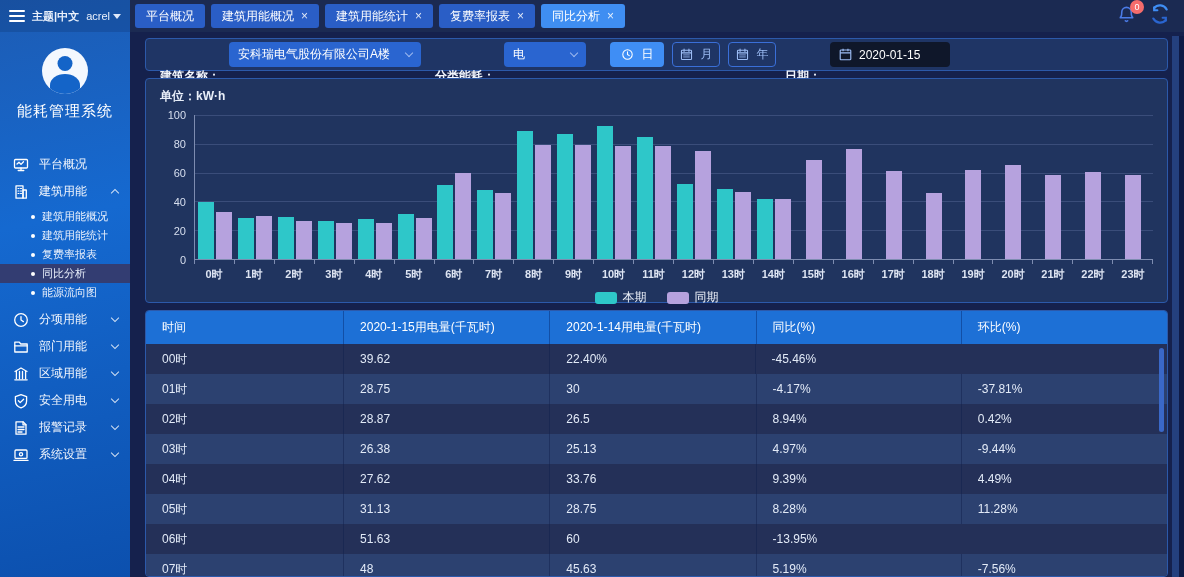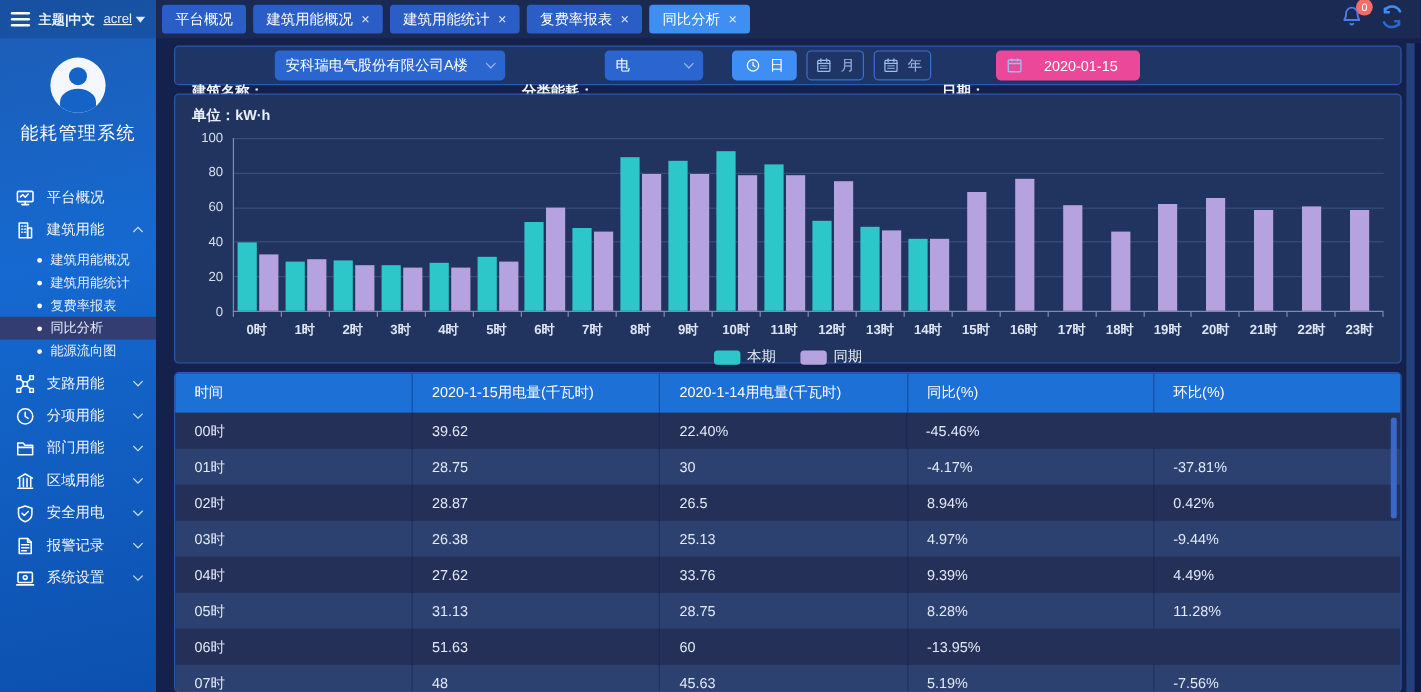--- a/index.html
+++ b/index.html
@@ -14,21 +14,21 @@
   .sidebar {
     position:absolute; left:0; top:0; width:130px; height:577px;
     background:linear-gradient(168deg,#1d5cb4 0%,#1569d0 38%,#0c50ae 100%);
     z-index:5;
   }
   .side-top { height:32px; display:flex; align-items:center; padding:0 9px; gap:7px;
     background:rgba(8,25,70,.18); font-size:11px; white-space:nowrap; }
   .hamburger { width:18px; display:flex; flex-direction:column; gap:3px; cursor:pointer; }
   .hamburger i { display:block; height:2px; background:#fff; border-radius:1px; }
   .side-top .theme { color:#eaf1fc; font-weight:bold; }
-  .side-top .user { color:#eaf1fc; display:flex; align-items:center; gap:3px;text-decoration:underline; }
+  .side-top .user { color:#eaf1fc; display:flex; align-items:center; gap:3px; }
   .caret-down { width:0; height:0; border-left:4px solid transparent; border-right:4px solid transparent; border-top:5px solid #dfe9fa; display:inline-block; }
   .avatar { width:46px; height:46px; border-radius:50%; background:#f4f8fe; margin:16px auto 8px; position:relative; overflow:hidden; }
   .avatar::before { content:""; position:absolute; left:50%; top:8px; transform:translateX(-50%);
     width:15px; height:15px; border-radius:50%; background:#1464c8; }
   .avatar::after { content:""; position:absolute; left:50%; top:26px; transform:translateX(-50%);
     width:30px; height:22px; border-radius:50% 50% 0 0; background:#1464c8; }
   .app-title { text-align:center; font-size:15px; letter-spacing:1px; color:#fff; }
   .nav { margin-top:30px; }
   .nav-item { position:relative; height:27px; display:flex; align-items:center; gap:10px;
     padding-left:13px; font-size:12px; color:#f2f6fd; cursor:pointer; }
@@ -61,22 +61,22 @@
   .select { height:25px; background:#2a65d0; border-radius:4px; display:flex; align-items:center;
     padding:0 9px; font-size:12px; color:#fff; cursor:pointer; position:relative; }
   .select .chev2 { margin-left:auto; width:6px; height:6px; border-right:1.4px solid #9db9ef;
     border-bottom:1.4px solid #9db9ef; transform:rotate(45deg); margin-top:-3px; }
   .sel-building { width:192px; }
   .sel-energy { width:82px; }
   .rbtn { height:25px; display:flex; align-items:center; justify-content:center; gap:8px;
     border-radius:4px; font-size:12px; cursor:pointer; }
   .rbtn.primary { width:54px; background:#3f8ef5; color:#fff; }
   .rbtn.ghost { width:48px; background:transparent; border:1px solid #3a6fd8; color:#9dbdf5; }
-  .date-input { height:25px; width:120px; background:#ec4899; border-radius:4px; display:flex;
-    align-items:center; gap:18px; padding:0 9px; font-size:12px; color:#fff; cursor:pointer; }
+  .date-input { height:25px; width:120px; background:#0f172a; border-radius:4px; display:flex;
+    align-items:center; gap:7px; padding:0 9px; font-size:12px; color:#fff; cursor:pointer; }
   
   .chart-panel { top:78px; height:225px; padding:9px 14px 0; }
   .unit-label { font-size:12px; font-weight:bold; color:#e9eff9; }
   .chart-wrap { display:flex; margin-top:10px; }
   .yaxis { width:34px; position:relative; height:145px; }
   .yaxis span { position:absolute; right:8px; transform:translateY(-50%); font-size:11px; color:#d7dfef; }
   .plot { position:relative; flex:1; height:145px; border-left:1px solid #7d8cb0; border-bottom:1px solid #7d8cb0; }
   .gridline { position:absolute; left:0; right:0; height:1px; background:rgba(125,145,195,.28); }
   .bars { position:absolute; inset:0; display:flex; }
   .bar-group { flex:1; display:flex; align-items:flex-end; justify-content:center; gap:2px; }
@@ -163,34 +163,20 @@
                      <span>同比分析</span>
         </div>
         <div class="nav-subitem">
           <span class="dot"></span>
                      <span>能源流向图</span>
         </div>
       </div>
       <div class="nav-item">
         <span style="display:flex;">
           <svg width="16" height="16" viewBox="0 0 16 16" fill="none" stroke="#fff" stroke-width="1.3" stroke-linecap="round" stroke-linejoin="round">
-            <rect x="6.2" y="6.2" width="3.6" height="3.6"></rect>
-            <rect x="1.2" y="1.2" width="3" height="3"></rect>
-            <rect x="11.8" y="1.2" width="3" height="3"></rect>
-            <rect x="1.2" y="11.8" width="3" height="3"></rect>
-            <rect x="11.8" y="11.8" width="3" height="3"></rect>
-            <path d="M4.4 4.4l1.8 1.8M11.6 4.4L9.8 6.2M4.4 11.6l1.8-1.8M11.6 11.6L9.8 9.8"></path>
-          </svg>
-        </span>
-                   <span>支路用能</span>
-                   <span class="chev down"></span>
-      </div>
-      <div class="nav-item">
-        <span style="display:flex;">
-          <svg width="16" height="16" viewBox="0 0 16 16" fill="none" stroke="#fff" stroke-width="1.3" stroke-linecap="round" stroke-linejoin="round">
             <circle cx="8" cy="8" r="6.3"></circle>
             <path d="M8 4.6V8l2.4 1.6"></path>
           </svg>
         </span>
                    <span>分项用能</span>
                    <span class="chev down"></span>
       </div>
       <div class="nav-item">
         <span style="display:flex;">
           <svg width="16" height="16" viewBox="0 0 16 16" fill="none" stroke="#fff" stroke-width="1.3" stroke-linecap="round" stroke-linejoin="round">

